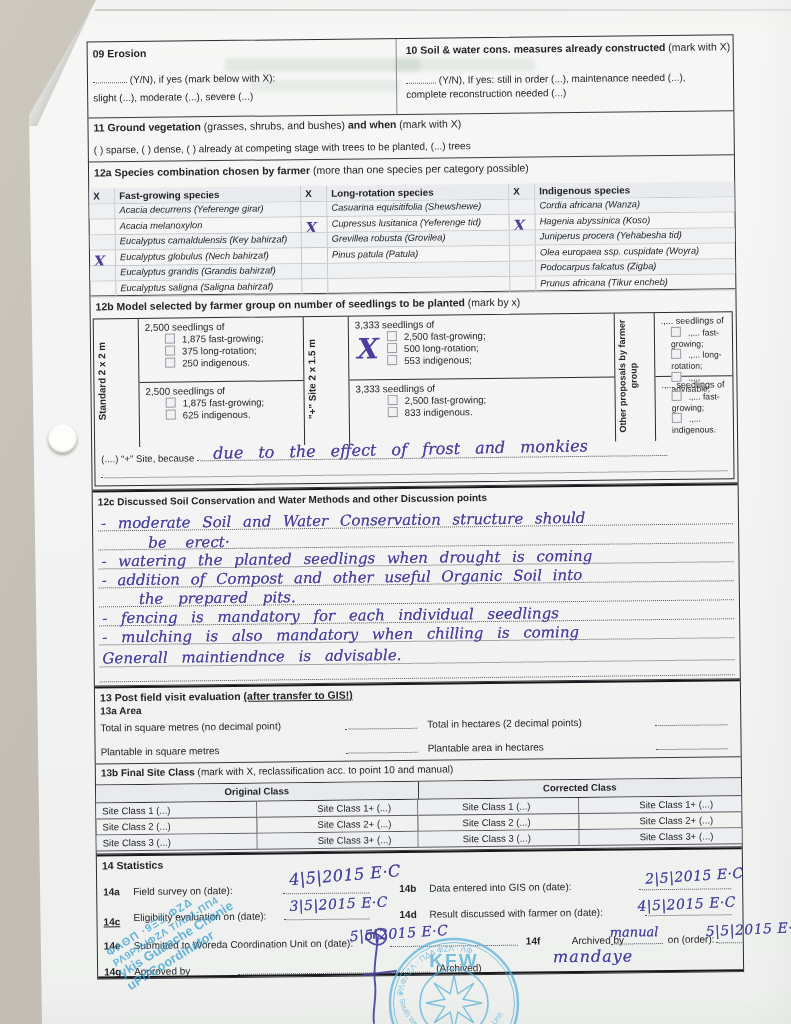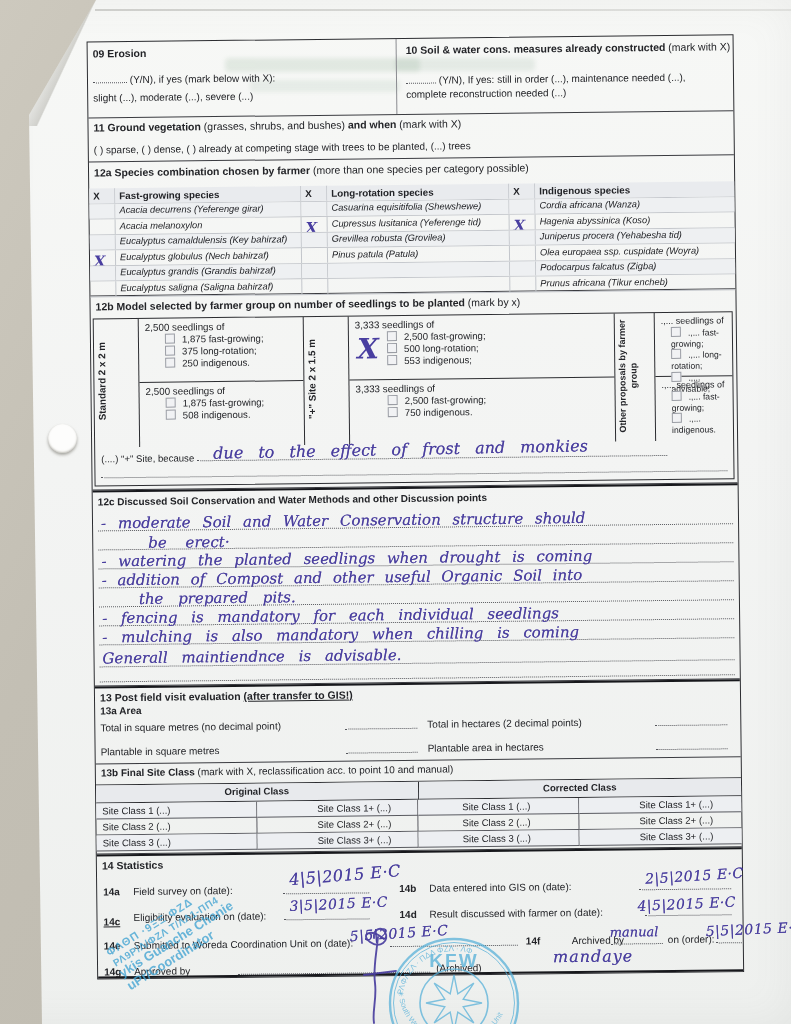--- a/index.html
+++ b/index.html
@@ -199,38 +199,38 @@
             <div>
               <div class="mod-cell mod-top">
                 <div class="mod-title">2,500 seedlings of</div>
                 <div class="mod-item"><span class="cb"></span><span>1,875 fast-growing;</span></div>
                 <div class="mod-item"><span class="cb"></span><span>375 long-rotation;</span></div>
                 <div class="mod-item"><span class="cb"></span><span>250 indigenous.</span></div>
               </div>
               <div class="mod-cell mod-bot">
                 <div class="mod-title">2,500 seedlings of</div>
                 <div class="mod-item"><span class="cb"></span><span>1,875 fast-growing;</span></div>
-                <div class="mod-item"><span class="cb"></span><span>508 indigenous.</span></div>
+                <div class="mod-item"><span class="cb"></span><span>625 indigenous.</span></div>
               </div>
             </div>
             <div>
                 <div class="vlab" style="height:120px;">"+" Site 2 x 1.5 m</div>
               </div>
             <div>
               <div class="mod-cell mod-top">
                 <div class="mod-title">3,333 seedlings of</div>
                 <div class="mod-item" style="padding-left:32px;"><span class="cb"></span><span>2,500 fast-growing;</span></div>
                 <div class="mod-item" style="padding-left:32px;"><span class="cb"></span><span>500 long-rotation;</span></div>
                 <div class="mod-item" style="padding-left:32px;"><span class="cb"></span><span>553 indigenous;</span></div>
                 <span class="xmark abs" style="left:8px;top:16px;font-size:28px;">X</span>
               </div>
               <div class="mod-cell mod-bot">
                 <div class="mod-title">3,333 seedlings of</div>
                 <div class="mod-item" style="padding-left:32px;"><span class="cb"></span><span>2,500 fast-growing;</span></div>
-                <div class="mod-item" style="padding-left:32px;"><span class="cb"></span><span>750 indigenous.</span></div>
+                <div class="mod-item" style="padding-left:32px;"><span class="cb"></span><span>833 indigenous.</span></div>
               </div>
             </div>
             <div>
                 <div class="vlab" style="height:120px;font-size:9px;">Other proposals by farmer group</div>
               </div>
             <div>
               <div class="mod-cell mod-top">
                 <div class="mod-title" style="font-size:9px;">.,... seedlings of</div>
                 <div class="mod-item sm"><span class="cb"></span><span>.,... fast-growing;</span></div>
                 <div class="mod-item sm"><span class="cb"></span><span>.,... long-rotation;</span></div>

